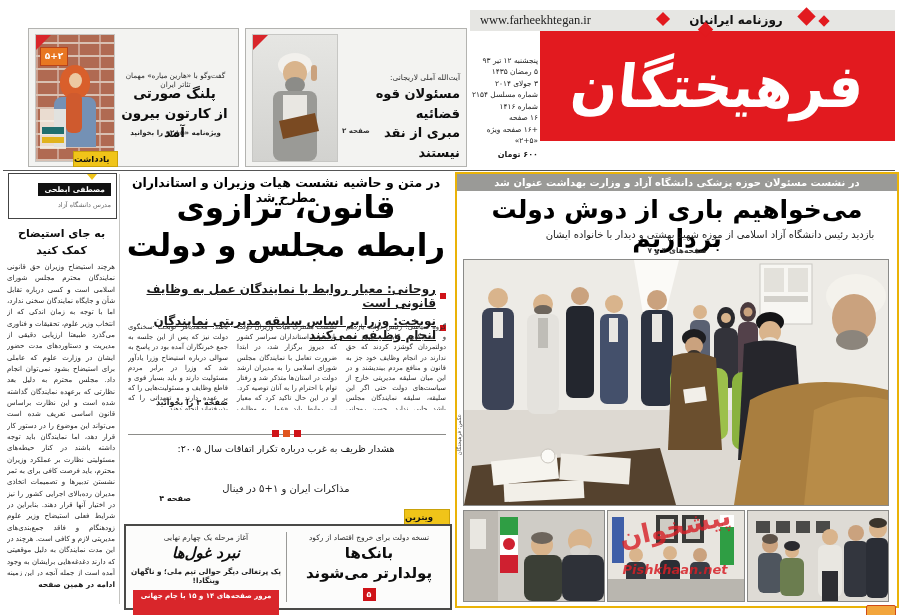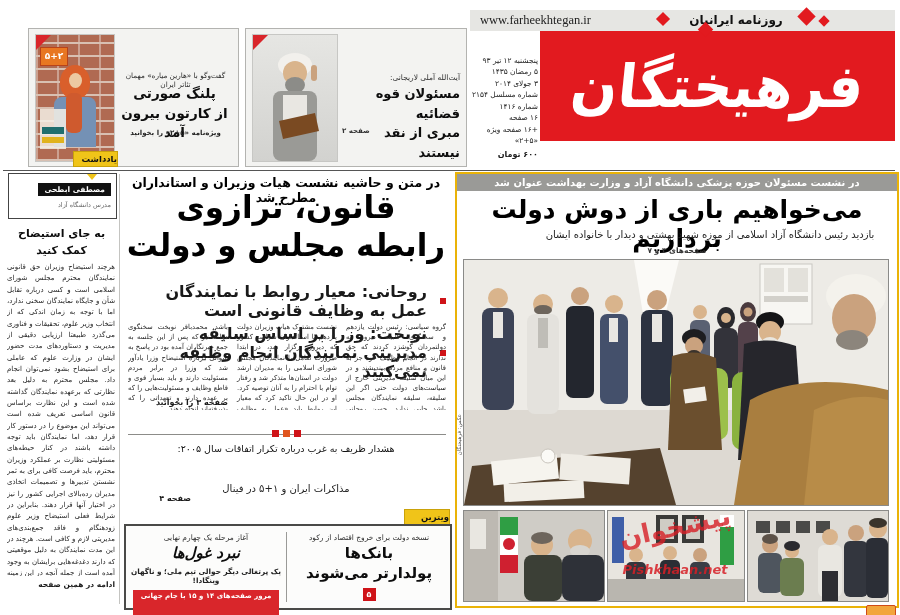--- a/index.html
+++ b/index.html
@@ -2,25 +2,25 @@
 <html lang="fa"><head>
 <meta charset="utf-8">
 <style>
   html,body{margin:0;padding:0;background:#d9d9d9;}
   #page{position:relative;width:900px;height:615px;background:#fff;overflow:hidden;
         font-family:"DejaVu Sans",sans-serif;direction:rtl;color:#1a1a1a;}
   .ab{position:absolute;}
   .ctr{text-align:center;}
   .box{background:#f3f3f1;border:1px solid #b3b3b0;}
   .corner{width:0;height:0;border-top:15px solid #d9262b;border-right:15px solid transparent;}
-  .tab{background:#f0c419;color:#111;font-weight:bold;font-size:8.5px;text-align:right;line-height:14px;border:1px solid #caa20a;}
+  .tab{background:#f0c419;color:#111;font-weight:bold;font-size:8.5px;text-align:left;line-height:14px;border:1px solid #caa20a;}
   .diamond{background:#e21a1f;transform:rotate(45deg);}
   .kick{color:#2e2e2e;}
   .hl{font-weight:800;color:#0d0d0d;}
-  .bullet-row{display:flex;align-items:center;gap:13px;font-size:16px;font-weight:700;margin-bottom:4px;}
+  .bullet-row{display:flex;align-items:center;gap:4px;font-size:12px;font-weight:700;margin-bottom:4px;text-decoration:underline;}
   .bsq{width:6px;height:6px;background:#cf1318;flex:0 0 auto;}
   .justify{text-align:justify;}
   svg{display:block;}
 </style>
 </head>
 <body>
 
 <div id="page">
 
   <div class="ab" style="left:470px;top:10px;width:425px;height:21px;background:#e6e6e3;"></div>

